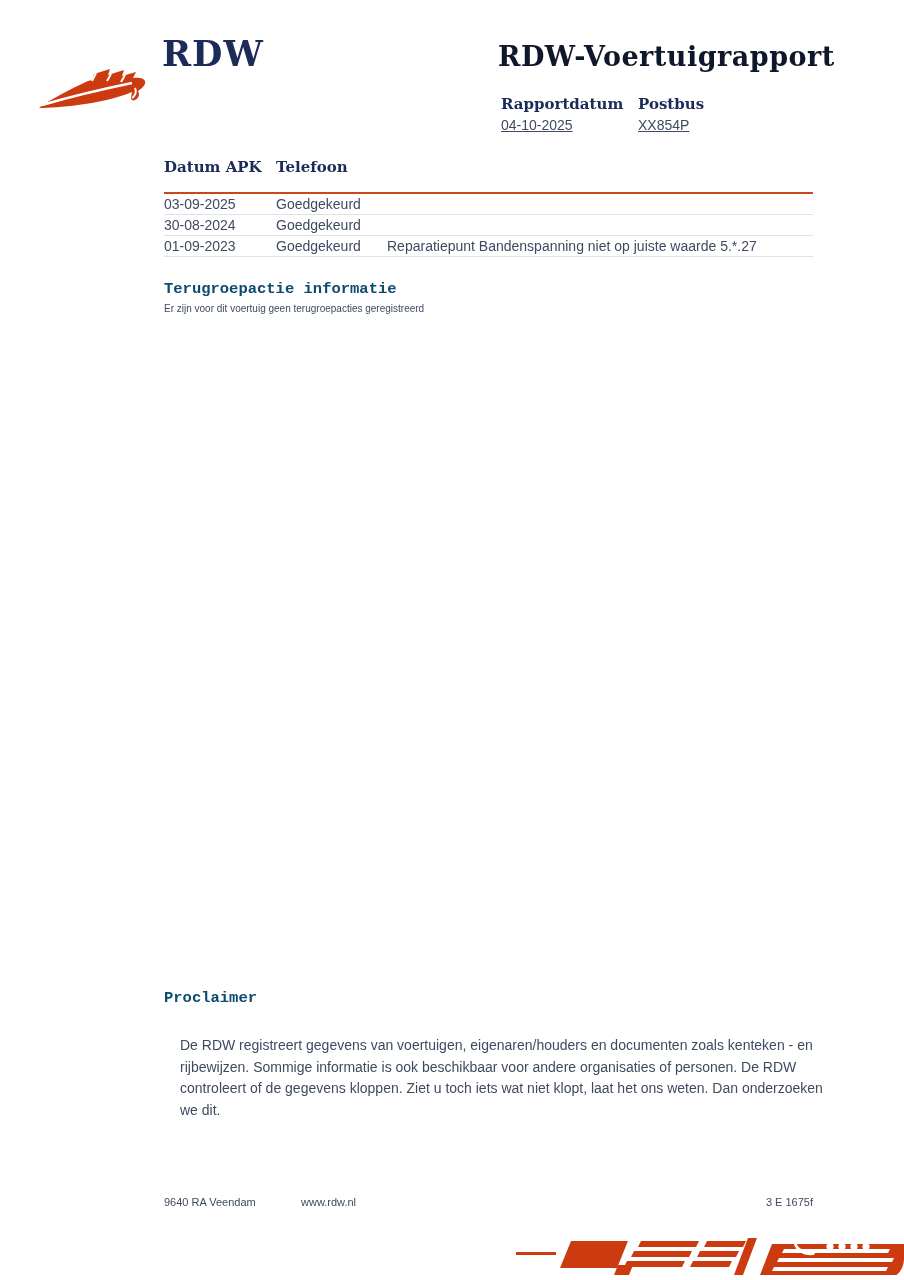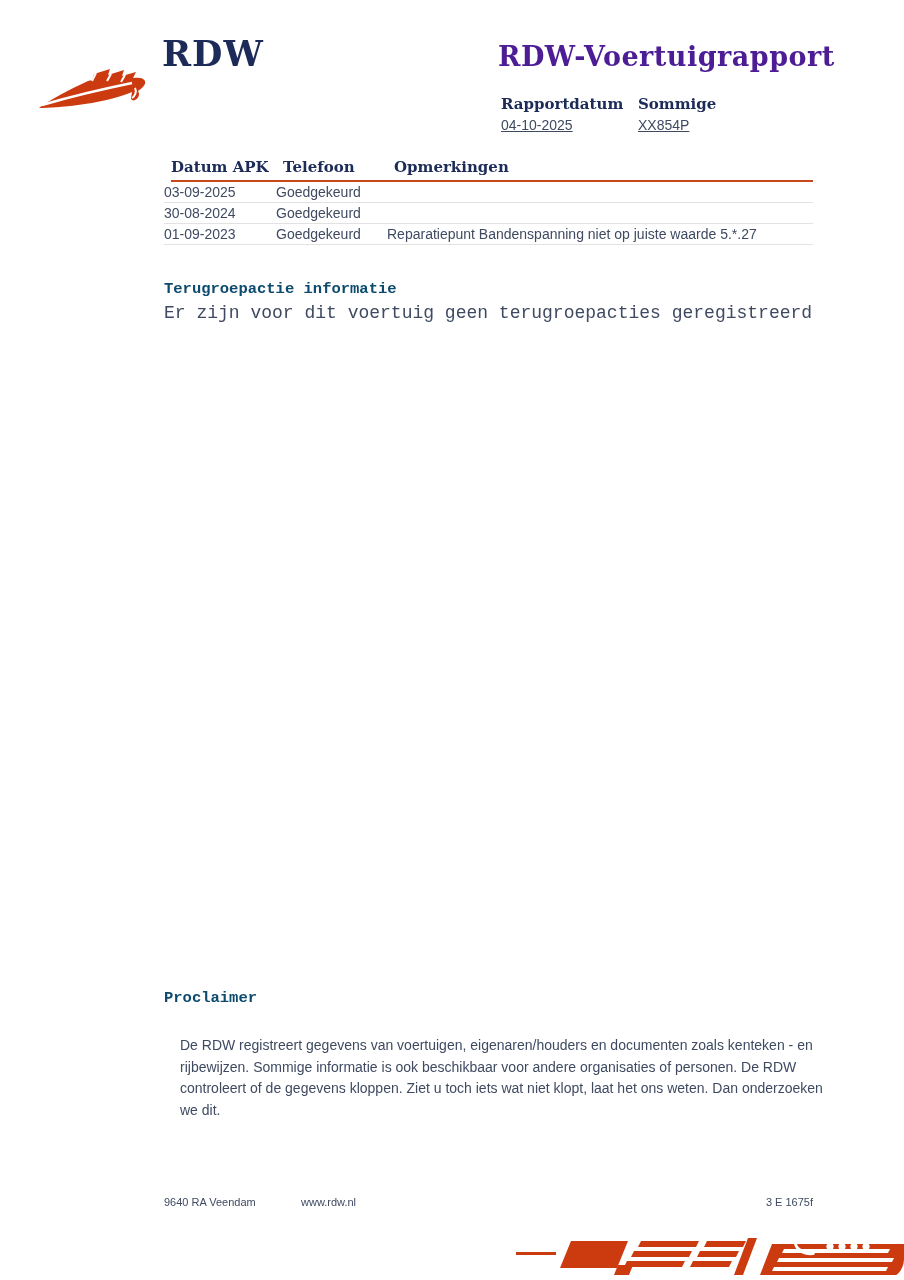--- a/index.html
+++ b/index.html
@@ -17,56 +17,56 @@
   .logo-text{
     position:absolute;left:162px;top:36px;
     font-family:"DejaVu Serif", serif;
     font-weight:700;font-size:35px;line-height:1;
     color:#1c2b57;letter-spacing:1px;
   }
   .report-title{
     position:absolute;left:498px;top:42px;margin:0;
     font-family:"DejaVu Serif", serif;
     font-weight:700;font-size:27px;line-height:1.1;
-    color:#4c1d95;letter-spacing:0.5px;
+    color:#0f172a;letter-spacing:0.5px;
   }
   .meta-label{
     position:absolute;top:95px;
     font-family:"DejaVu Serif", serif;
     font-weight:700;font-size:15px;color:#1c2b57;
   }
   .meta-value{position:absolute;top:117px;font-size:14px;color:#3f4a61;text-decoration:underline;}
   .pos-date{left:501px;}
   .pos-plate{left:638px;}
 
   
   .apk-table{position:absolute;left:164px;top:158px;width:649px;}
   .apk-head{
     display:flex;align-items:flex-end;
-    border-bottom:2px solid #c8481c;padding-bottom:4px;
+    border-bottom:2px solid #c8481c;padding-bottom:16px;
     font-family:"DejaVu Serif", serif;font-weight:700;
-    font-size:15px;color:#1c2b57;margin-left:7px;
+    font-size:15px;color:#1c2b57;
   }
   .apk-row{
     display:flex;align-items:center;
     height:20px;border-bottom:1px solid #e2e2e2;
     font-size:14px;color:#3f4a61;
   }
   .col-datum{width:112px;flex:none;}
   .col-resultaat{width:111px;flex:none;}
   .col-opmerkingen{flex:1;}
 
   
   .section-heading{
     position:absolute;left:164px;margin:0;
     font-family:Liberation Mono, monospace;font-weight:700;
     font-size:15.5px;color:#0c4a6e;
   }
   .recall-heading{top:280px;}
-  .recall-text{position:absolute;left:164px;top:303px;font-size:18px;color:#3f4a61;font-family:Liberation Mono, monospace;}
+  .recall-text{position:absolute;left:164px;top:303px;font-size:10px;color:#3f4a61;}
   .proclaimer-heading{top:989px;}
   .proclaimer-text{
     position:absolute;left:164px;top:1019px;width:652px;margin:16px;
     font-size:14px;line-height:21.5px;color:#3f4a61;
   }
 
   
   .footer-line{position:absolute;left:164px;width:649px;height:14px;font-size:11px;color:#3f4a61;}
   .footer-line-1{top:1172px;}
   .footer-line-2{top:1196px;}
@@ -99,29 +99,28 @@
       <path fill="none" stroke="#ffffff" stroke-width="2" d="M60,23 L56,31"></path>
       <path fill="none" stroke="#ffffff" stroke-width="2" d="M75,24 L71,31"></path>
       <path fill="none" stroke="#ffffff" stroke-width="2" d="M89,25 L85,32"></path>
       <path fill="none" stroke="#ffffff" stroke-width="2" d="M99,38 C101,42 99,46 96,48"></path>
     </svg>
   </div>
   <div class="logo-text">RDW</div>
 
   <h1 class="report-title">RDW-Voertuigrapport</h1>
   <span class="meta-label pos-date">Rapportdatum</span>
-  <span class="meta-label pos-plate">Sommige</span>
+  <span class="meta-label pos-plate">Postbus</span>
   <span class="meta-value pos-date">04-10-2025</span>
   <span class="meta-value pos-plate">XX854P</span>
 
   <div class="apk-table">
     <div class="apk-head">
       <span class="col-datum">Datum APK</span>
       <span class="col-resultaat">Telefoon</span>
-      <span class="col-opmerkingen">Opmerkingen</span>
     </div>
     <div class="apk-row">
       <span class="col-datum">03-09-2025</span>
       <span class="col-resultaat">Goedgekeurd</span>
       <span class="col-opmerkingen"></span>
     </div>
     <div class="apk-row">
       <span class="col-datum">30-08-2024</span>
       <span class="col-resultaat">Goedgekeurd</span>
       <span class="col-opmerkingen"></span>

